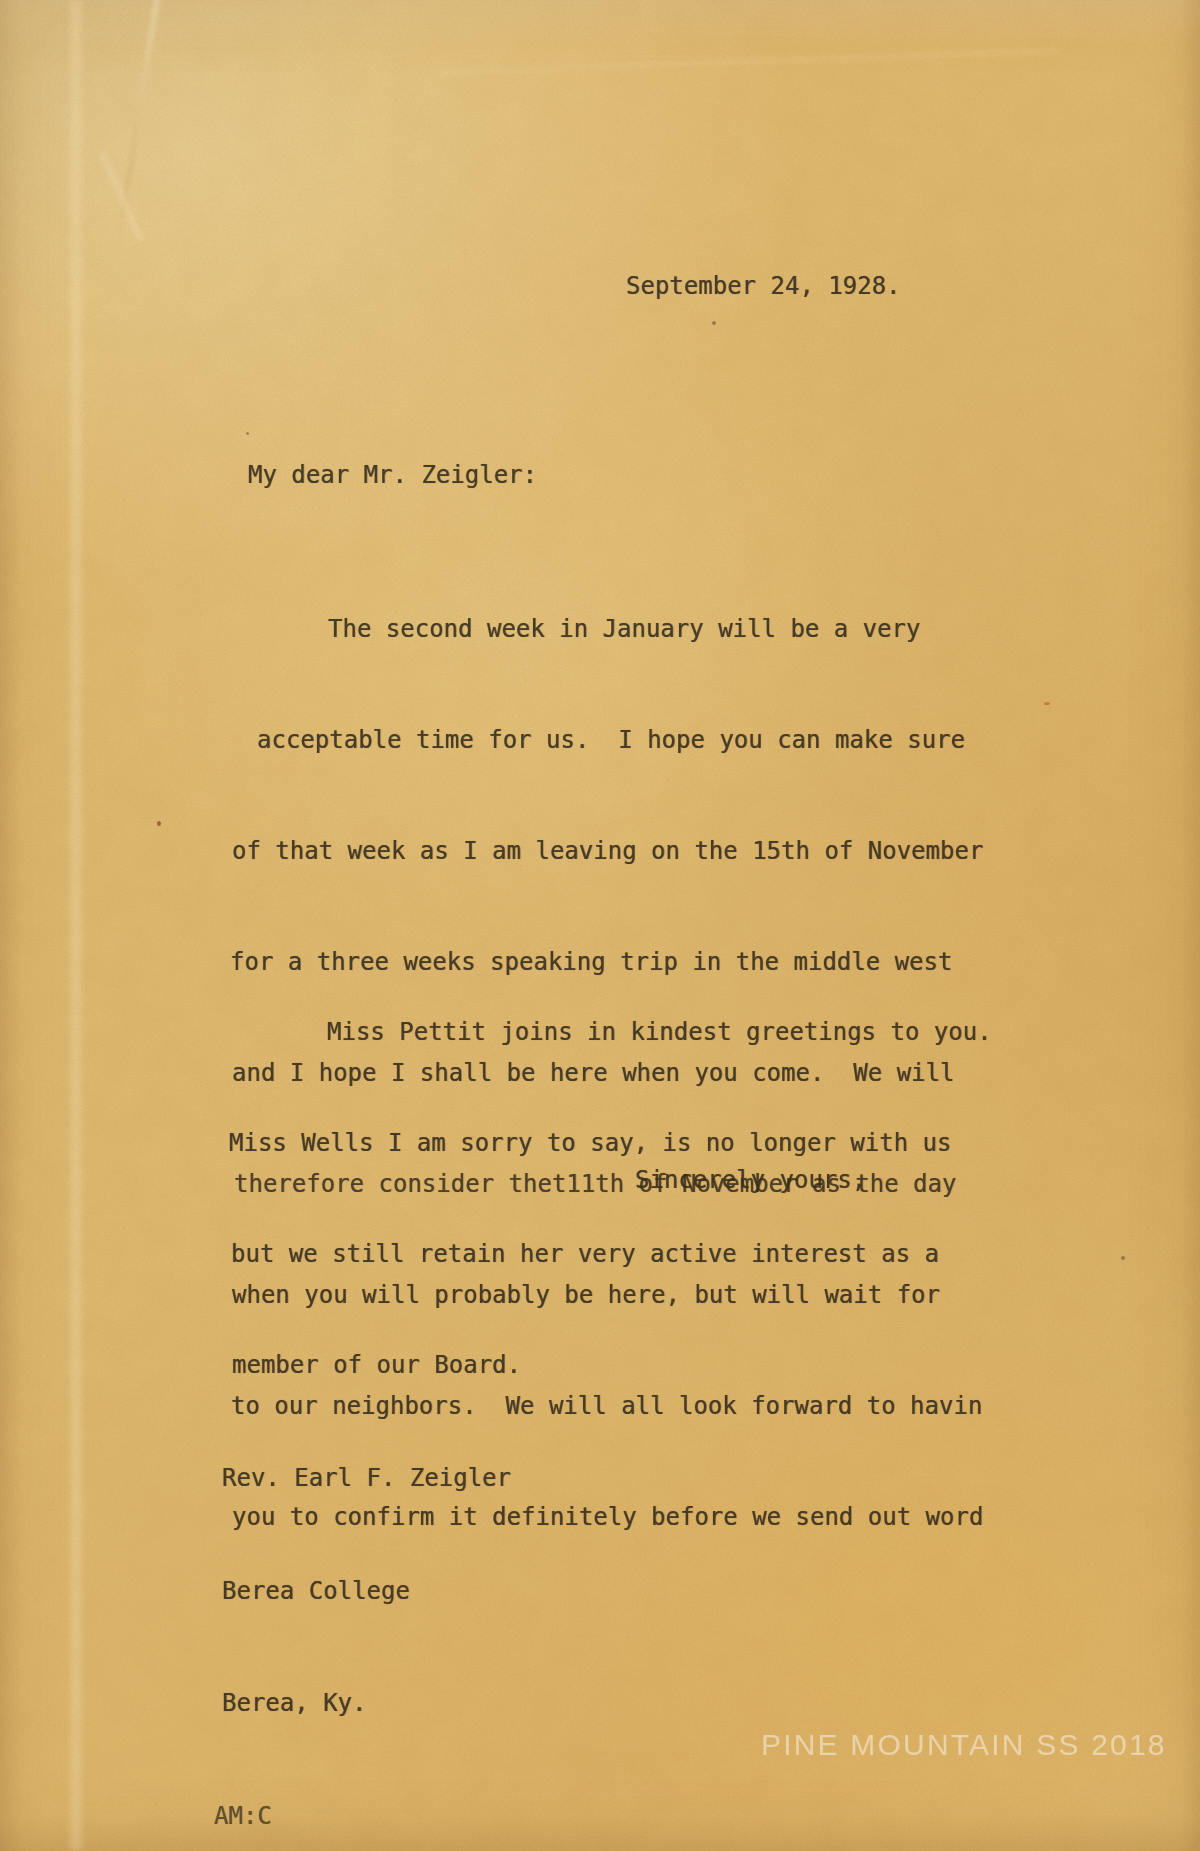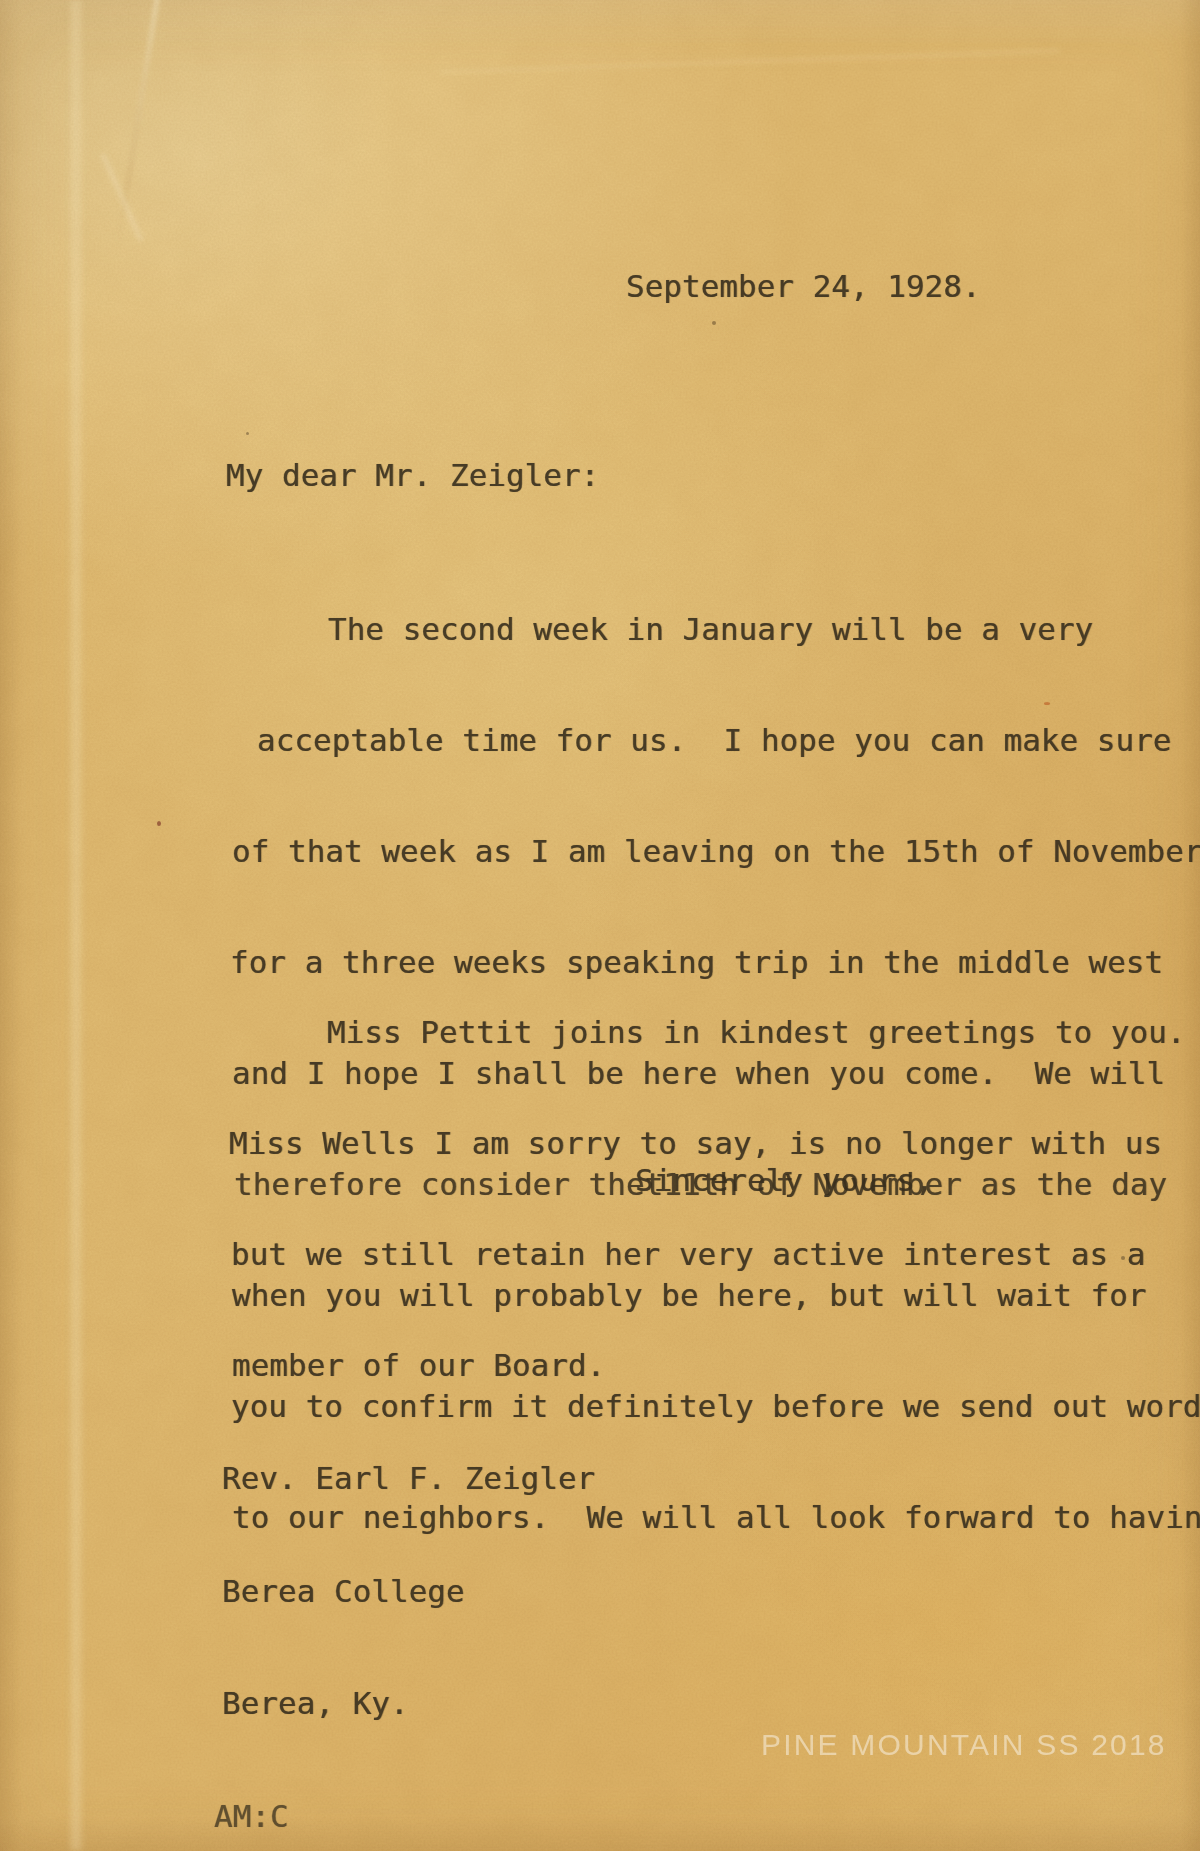--- a/index.html
+++ b/index.html
@@ -47,31 +47,31 @@
   .speck { border-radius: 50%; }
   .speck-1 { left: 157px; top: 821px;  width: 4px; height: 5px; background: rgba(110,30,25,0.55); }
   .speck-2 { left: 712px; top: 321px;  width: 4px; height: 4px; background: rgba(90,70,40,0.50); }
   .speck-3 { left: 1121px; top: 1256px; width: 4px; height: 4px; background: rgba(70,55,35,0.45); }
   .speck-4 { left: 1044px; top: 702px; width: 6px; height: 3px; background: rgba(190,85,30,0.55); }
   .speck-5 { left: 246px; top: 432px;  width: 3px; height: 3px; background: rgba(80,60,35,0.45); }
 
   .ink {
     position: absolute;
     color: #39301f;
-    font-size: 31px;
+    font-size: 24px;
     line-height: 37px;
     white-space: pre;
     opacity: 0.9;
     filter: blur(0.4px);
     text-shadow: 0.6px 0.4px 0.7px rgba(55,45,28,0.55), -0.4px 0.1px 0.5px rgba(55,45,28,0.30);
   }
   .line { height: 37px; }
   .ind  { padding-left: 96px; }
   .date       { left: 626px; top: 268px; }
-  .salutation { left: 226px; top: 457px; }
+  .salutation { left: 248px; top: 457px; }
   .para-1     { left: 232px; top: 537px; }
   .para-2     { left: 231px; top: 940px; }
   .closing    { left: 635px; top: 1162px; }
   .recipient  { left: 222px; top: 1385px; line-height: 37.5px; }
   .recipient .line { height: 37.5px; }
 
   
   .para-1 .line:nth-child(2) { transform: translateX(1px); margin-left: 24px; }
   .para-1 .line:nth-child(4) { transform: translateX(-2px); }
   .para-1 .line:nth-child(6) { transform: translateX(2px); opacity: 0.95; }
@@ -114,22 +114,22 @@
   <div class="ink salutation">My dear Mr. Zeigler:</div>
 
   <div class="ink para-1">
     <div class="line ind">The second week in January will be a very</div>
     <div class="line">acceptable time for us.  I hope you can make sure</div>
     <div class="line">of that week as I am leaving on the 15th of November</div>
     <div class="line">for a three weeks speaking trip in the middle west</div>
     <div class="line">and I hope I shall be here when you come.  We will</div>
     <div class="line">therefore consider thet11th of November as the day</div>
     <div class="line">when you will probably be here, but will wait for</div>
+    <div class="line">to our neighbors.  We will all look forward to havin</div>
     <div class="line">you to confirm it definitely before we send out word</div>
-    <div class="line">to our neighbors.  We will all look forward to havin</div>
   </div>
 
   <div class="ink para-2">
     <div class="line ind">Miss Pettit joins in kindest greetings to you.</div>
     <div class="line">Miss Wells I am sorry to say, is no longer with us</div>
     <div class="line">but we still retain her very active interest as a</div>
     <div class="line">member of our Board.</div>
   </div>
 
   <div class="ink closing">Sincerely yours,</div>

